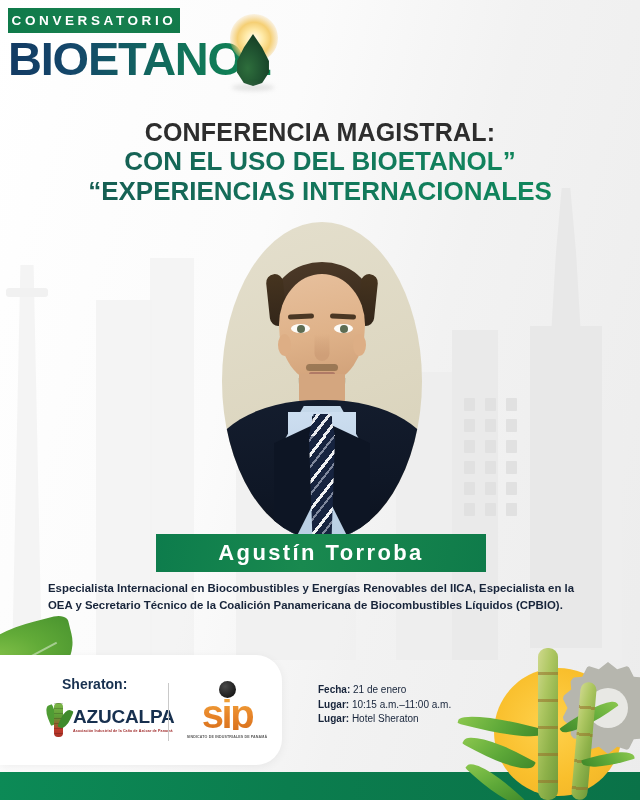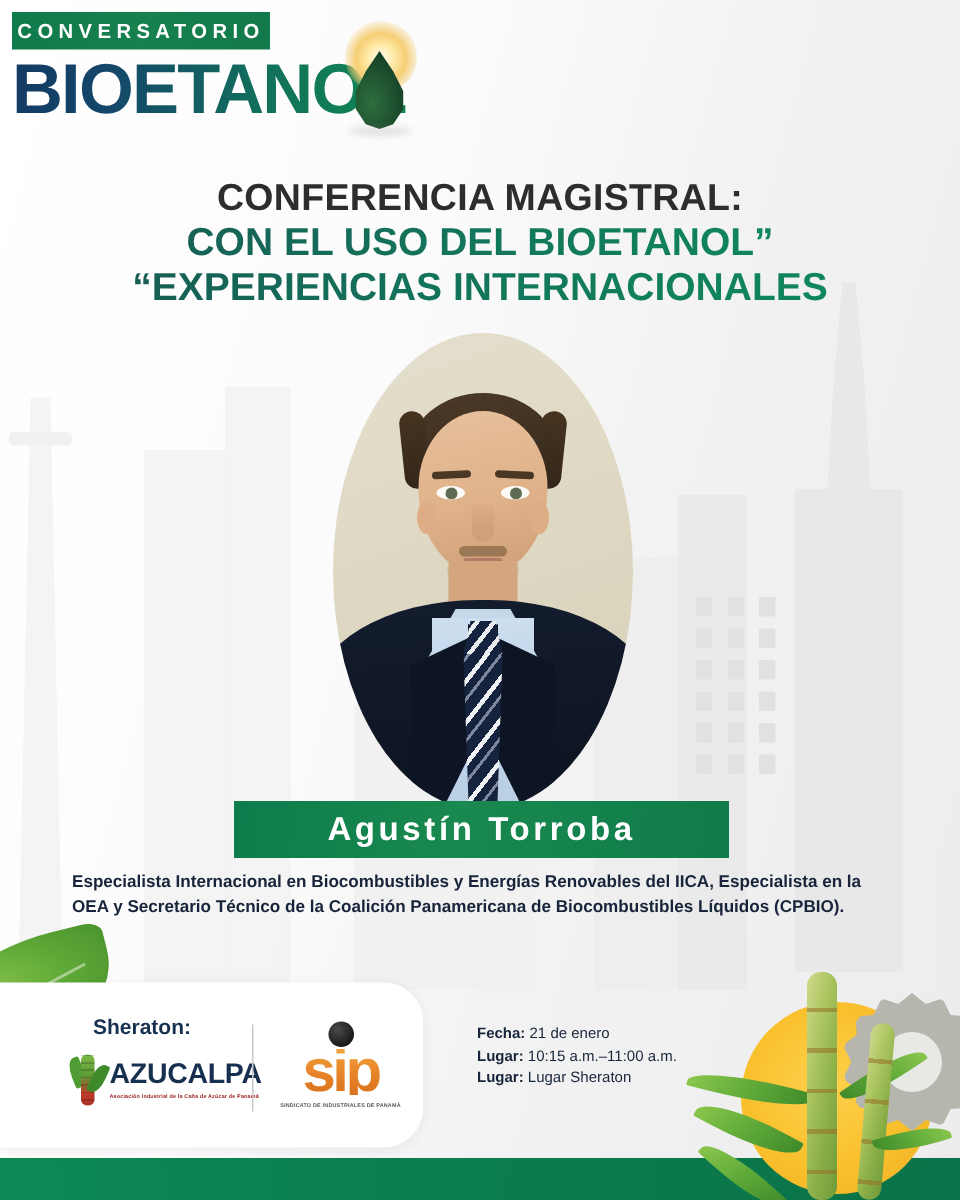--- a/index.html
+++ b/index.html
@@ -431,21 +431,21 @@
     <div class="row">
       <b>Fecha:</b>
       <span class="val">21 de enero</span>
     </div>
     <div class="row">
       <b>Lugar:</b>
       <span class="val">10:15 a.m.–11:00 a.m.</span>
     </div>
     <div class="row">
       <b>Lugar:</b>
-      <span class="val">Lugar Sheraton</span>
+      <span class="val">Hotel Sheraton</span>
     </div>
   </div>
 
   <div class="cane-art">
     <div class="cane-sun"></div>
     <div class="gear"></div>
     <div class="blade b2"></div>
     <div class="blade b4"></div>
     <div class="stalk s2"></div>
     <div class="stalk s1"></div>

